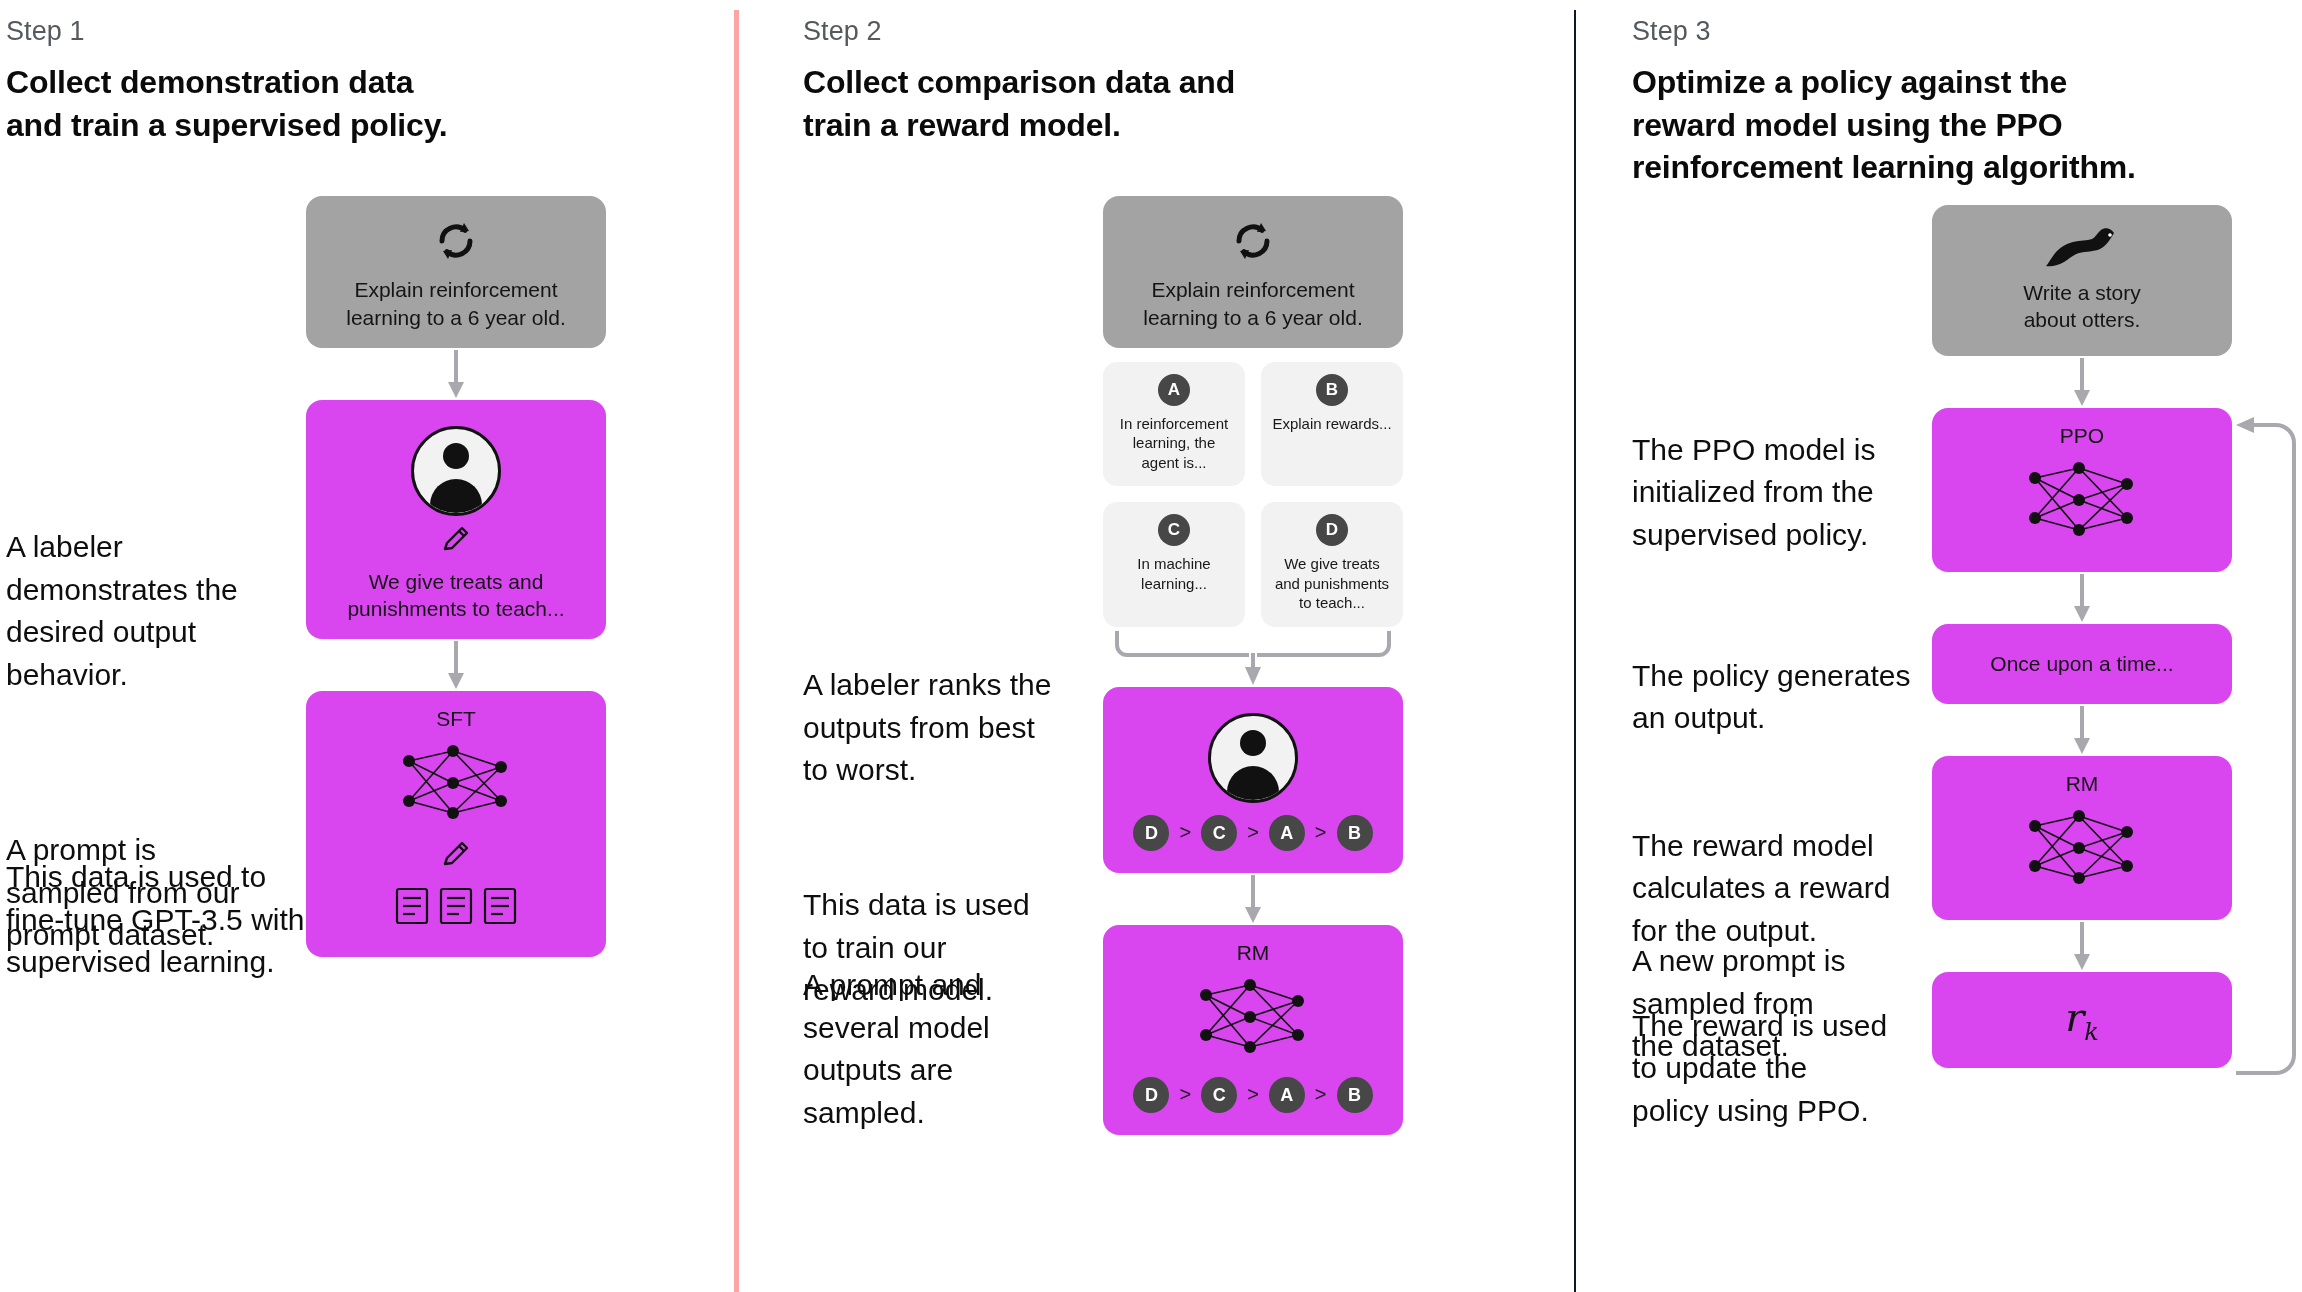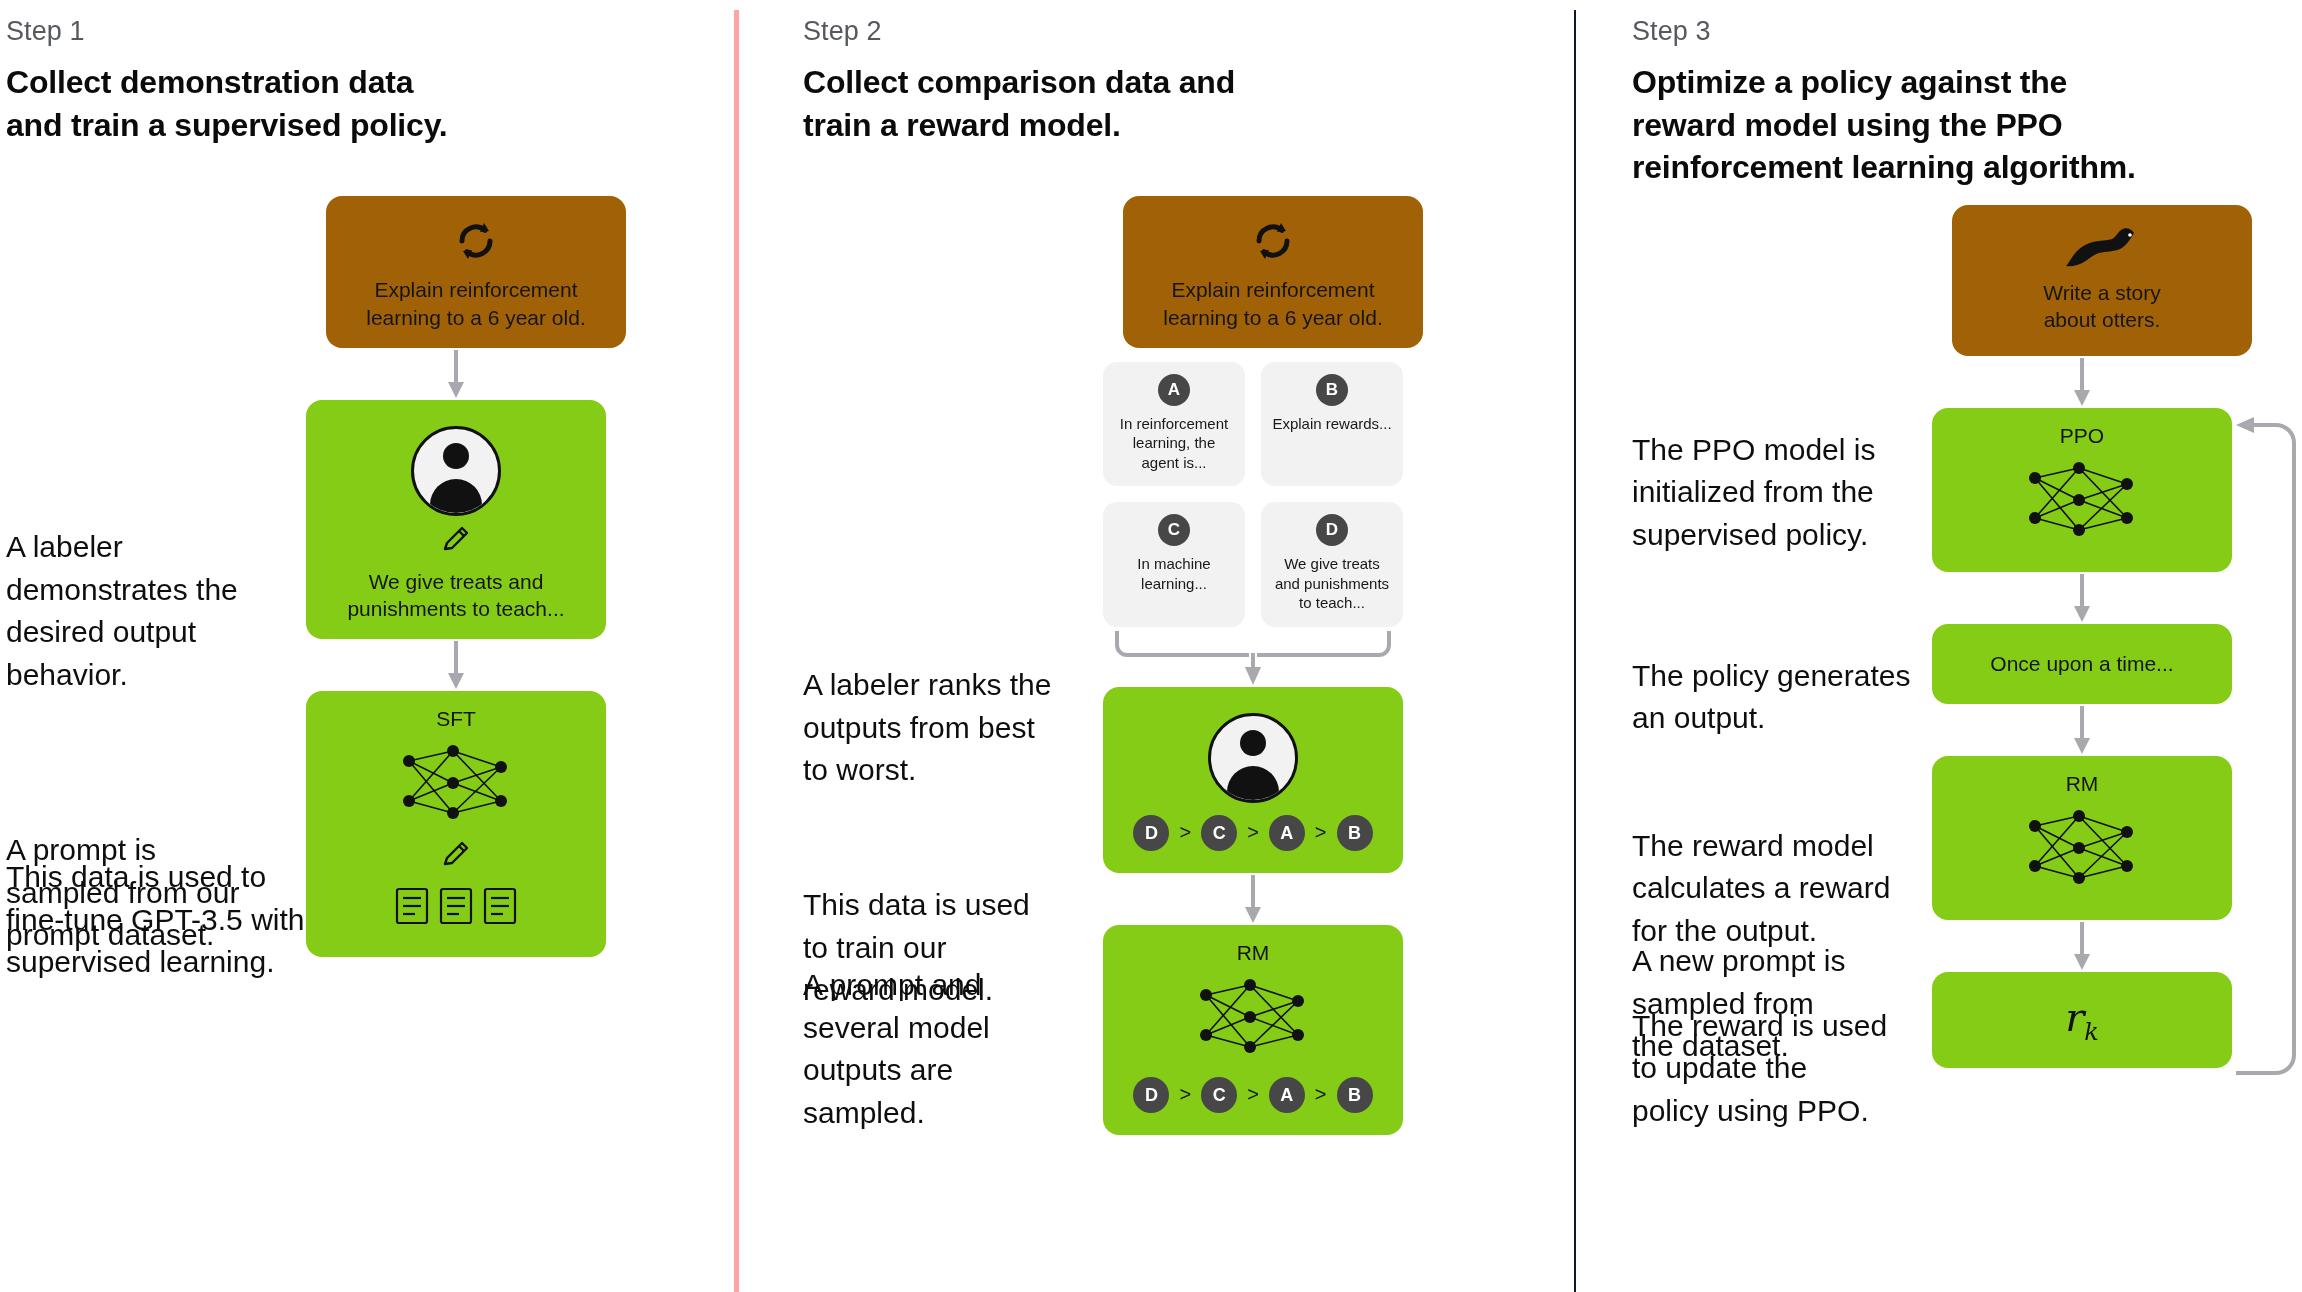--- a/index.html
+++ b/index.html
@@ -64,27 +64,26 @@
   .col3 .desc { width: 300px; padding-right: 10px; }
 
   .cards {
     position: relative;
   }
 
   .card {
     width: 300px;
     box-sizing: border-box;
     border-radius: 16px;
-    background: #84cc16;
+    background: #d946ef;
     padding: 16px 18px;
     text-align: center;
   }
   .card.green {
-    background: #a16207;
-    margin-left: 20px;
+    background: #a3a3a3;
   }
   .card-text {
     font-size: 21px;
     line-height: 1.32;
     color: #151515;
   }
   .card-title {
     font-size: 21px;
     color: #151515;
     margin-bottom: 8px;

